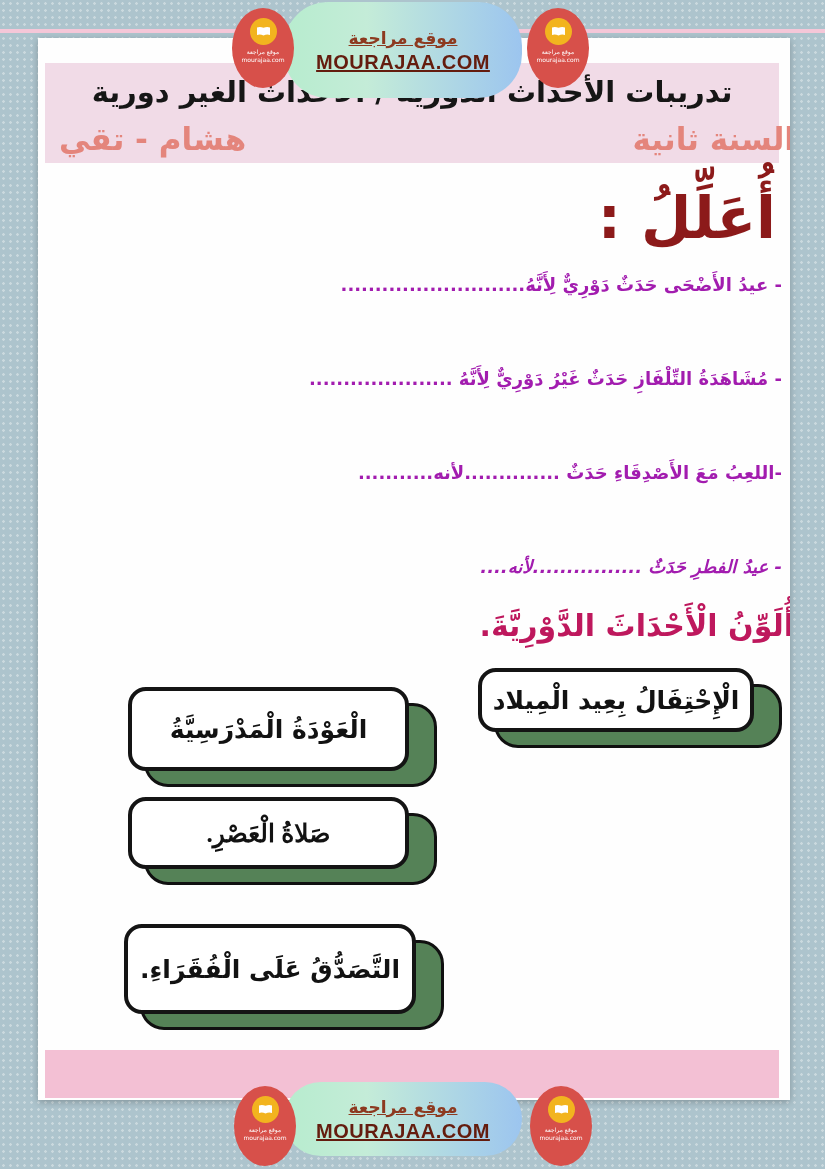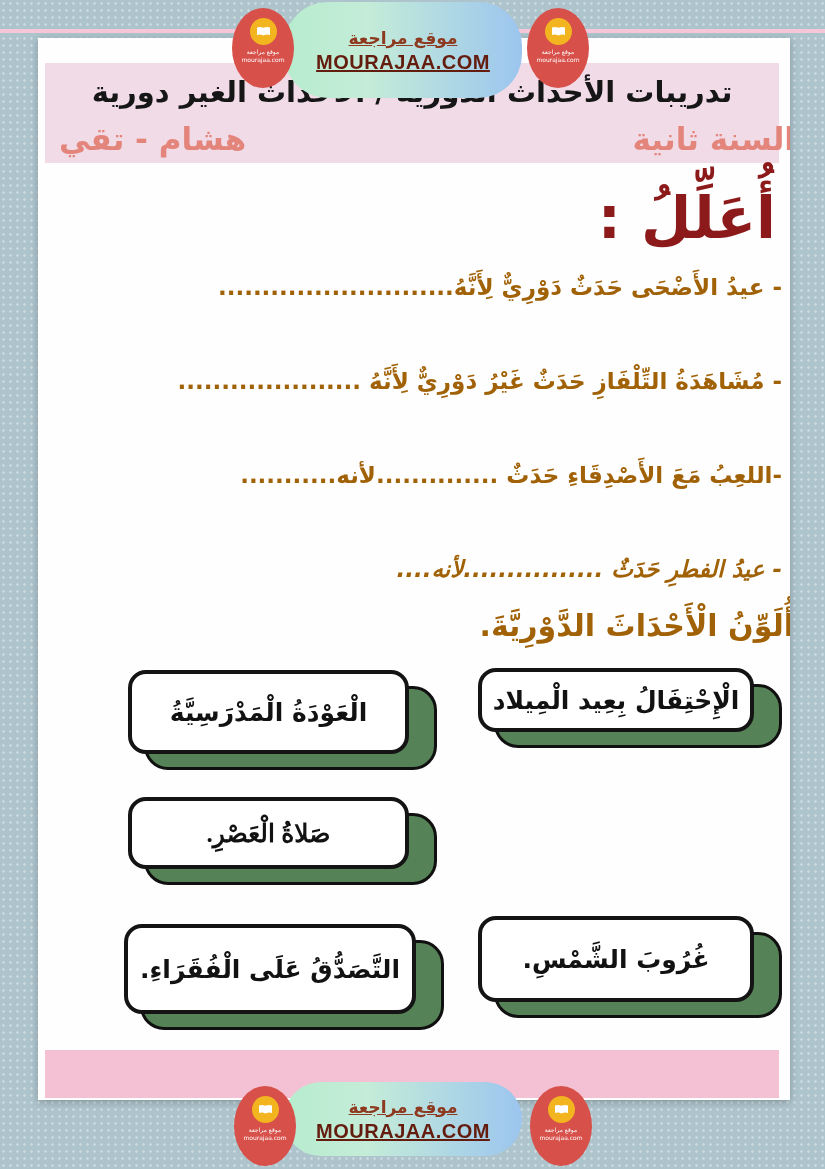--- a/index.html
+++ b/index.html
@@ -34,44 +34,44 @@
     font-size:31px; font-weight:bold; color:#e4857c; white-space:nowrap;
   }
 
   
   .h-justify {
     position:absolute; right:14px; top:146px;
     direction:rtl; font-size:58px; font-weight:bold; color:#8c1a1a; white-space:nowrap;
   }
   .fill-line {
     position:absolute; right:8px; direction:rtl; text-align:right;
-    font-size:23px; font-weight:bold; color:#a16207; white-space:nowrap;
+    font-size:18px; font-weight:bold; color:#a21caf; white-space:nowrap;
   }
   .l1 { top:236px; } .l2 { top:330px; } .l3 { top:424px; } .l4 { top:518px;font-style:italic; }
 
   
   .h-color {
     position:absolute; right:-4px; top:570px;
-    direction:rtl; font-size:30px; font-weight:bold; color:#a16207; white-space:nowrap;
+    direction:rtl; font-size:30px; font-weight:bold; color:#be185d; white-space:nowrap;
   }
 
   
   .tbox { position:absolute; }
   .tbox .shadow {
     position:absolute; left:16px; top:16px; width:calc(100% + 12px); height:100%;
     background:#558257; border:3px solid #101010; border-radius:24px;
   }
   .tbox .face {
     position:absolute; left:0; top:0; width:100%; height:100%;
     background:#fff; border:4px solid #141414; border-radius:18px;
     display:flex; align-items:center; justify-content:center;
     direction:rtl; font-size:25px; font-weight:bold; color:#121212; white-space:nowrap;
   }
   .b0 { left:440px; top:630px; width:276px; height:64px; }
-  .b1 { left:90px;  top:632px; width:281px; height:84px; }
+  .b1 { left:90px;  top:649px; width:281px; height:84px; }
   .b2 { left:440px; top:757px; width:276px; height:86px; }
   .b3 { left:90px;  top:759px; width:281px; height:72px;font-family:Liberation Serif, serif; }
   .b4 { left:440px; top:878px; width:276px; height:86px; }
   .b5 { left:86px;  top:886px; width:292px; height:90px;padding-left:12px; }
 
   
   .bottom-strip { position:absolute; left:7px; top:1012px; width:734px; height:48px; background:#f3c0d4; }
 
   
   .site-pill {
@@ -136,24 +136,20 @@
     <div class="face">الْإِحْتِفَالُ بِعِيد الْمِيلاد</div>
   </div>
   <div class="tbox b1">
     <div class="shadow"></div>
     <div class="face">الْعَوْدَةُ الْمَدْرَسِيَّةُ</div>
   </div>
   <div class="tbox b3">
     <div class="shadow"></div>
     <div class="face">صَلاةُ الْعَصْرِ.</div>
   </div>
-  <div class="tbox b4">
-    <div class="shadow"></div>
-    <div class="face">غُرُوبَ الشَّمْسِ.</div>
-  </div>
   <div class="tbox b5">
     <div class="shadow"></div>
     <div class="face">التَّصَدُّقُ عَلَى الْفُقَرَاءِ.</div>
   </div>
 
   <div class="bottom-strip"></div>
 </div>
 
 <div class="site-pill pill-top">
   <div class="site-label">موقع مراجعة</div>

